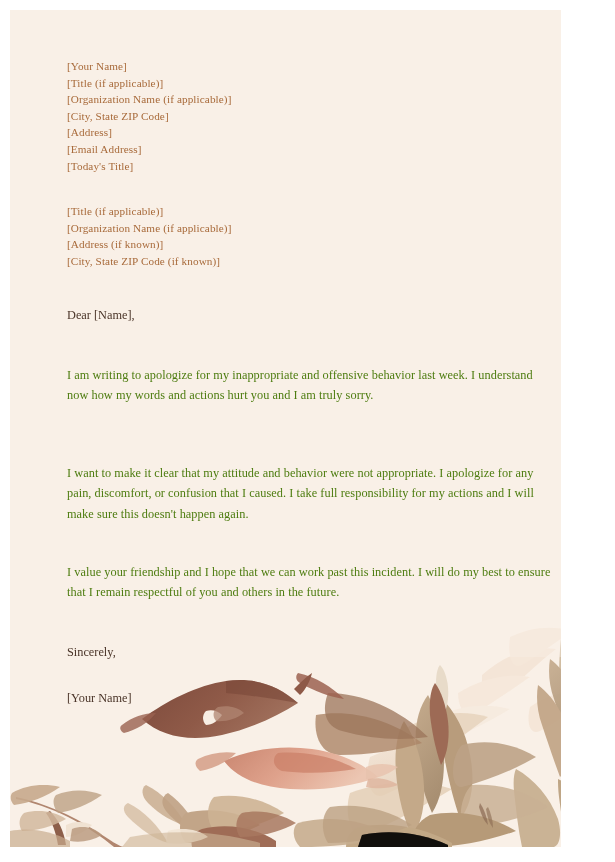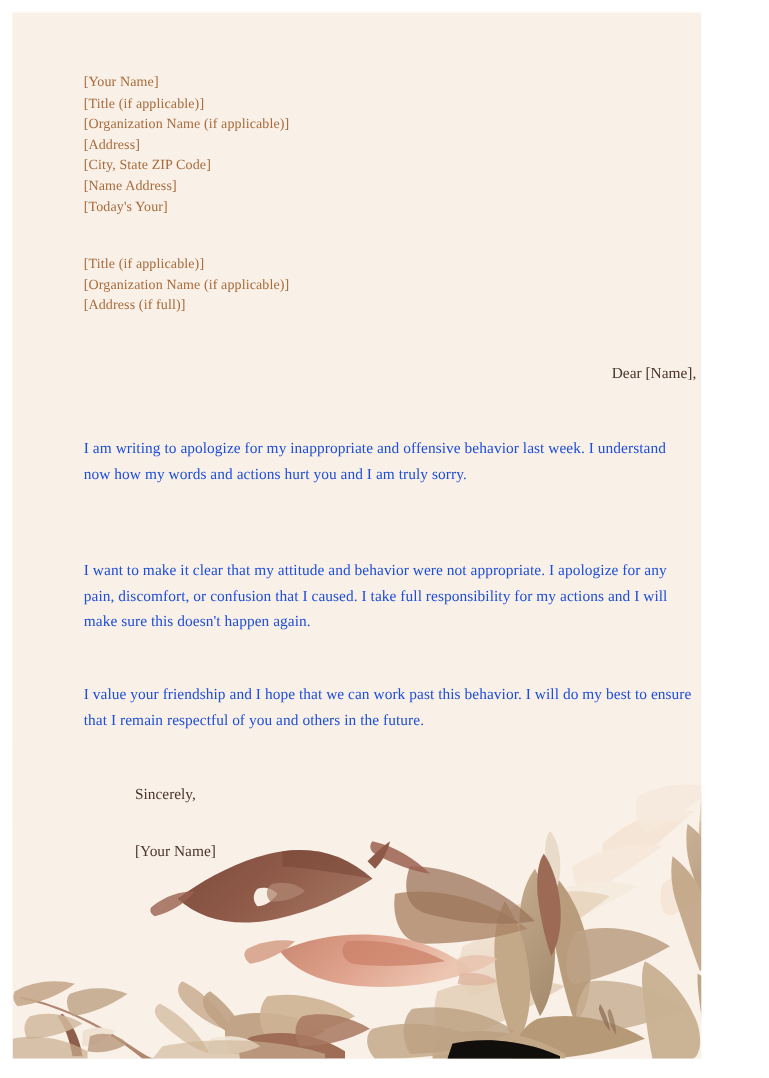--- a/index.html
+++ b/index.html
@@ -57,35 +57,33 @@
     line-height: 16.6px;
     color: #a86a3a;
     letter-spacing: 0.1px;
     white-space: nowrap;
   }
 
   .salutation {
     font-size: 12.3px;
     line-height: 17px;
     color: #4a3428;
-    text-align: right;
   }
 
   .para {
     font-size: 12.3px;
     line-height: 20.6px;
-    color: #1d4ed8;
+    color: #4d7c0f;
     letter-spacing: 0.05px;
   }
 
   .sign-off {
     font-size: 12.3px;
     line-height: 17px;
     color: #4a3428;
-    margin-left: 41px;
   }
 
   .spacer-sm  { height: 12px; }
   .spacer-md  { height: 20px; }
   .spacer-lg  { height: 24px; }
 </style>
 </head>
 <body>
 
 <div class="page">
@@ -236,49 +234,50 @@
       <rect x="0" y="0" width="595" height="60" fill="#f9f0e7" opacity="0.35"></rect>
     </svg>
   </div>
 
   <div class="letter">
 
     <div class="block">
       <div class="addr-line">[Your Name]</div>
       <div class="addr-line">[Title (if applicable)]</div>
       <div class="addr-line">[Organization Name (if applicable)]</div>
+      <div class="addr-line">[City, State ZIP Code]</div>
       <div class="addr-line">[Address]</div>
-      <div class="addr-line">[City, State ZIP Code]</div>
-      <div class="addr-line">[Name Address]</div>
-      <div class="addr-line">[Today's Your]</div>
+      <div class="addr-line">[Email Address]</div>
+      <div class="addr-line">[Today's Title]</div>
     </div>
 
     <div class="spacer-sm"></div>
 
     <div class="block">
       <div class="addr-line">[Title (if applicable)]</div>
       <div class="addr-line">[Organization Name (if applicable)]</div>
-      <div class="addr-line">[Address (if full)]</div>
+      <div class="addr-line">[Address (if known)]</div>
+      <div class="addr-line">[City, State ZIP Code (if known)]</div>
     </div>
 
     <div class="spacer-md"></div>
 
     <div class="salutation block">Dear [Name],</div>
 
     <div class="spacer-lg"></div>
 
     <div class="para block">I am writing to apologize for my inappropriate and offensive behavior last week. I understand now how my words and actions hurt you and I am truly sorry.</div>
     <div class="spacer-md"></div>
 
     <div class="spacer-md"></div>
 
     <div class="para block">I want to make it clear that my attitude and behavior were not appropriate. I apologize for any pain, discomfort, or confusion that I caused. I take full responsibility for my actions and I will make sure this doesn't happen again.</div>
     <div class="spacer-md"></div>
 
-    <div class="para block">I value your friendship and I hope that we can work past this behavior. I will do my best to ensure that I remain respectful of you and others in the future.</div>
+    <div class="para block">I value your friendship and I hope that we can work past this incident. I will do my best to ensure that I remain respectful of you and others in the future.</div>
 
     <div class="spacer-lg"></div>
 
     <div class="sign-off block">Sincerely,</div>
     <div class="spacer-sm"></div>
     <div class="sign-off block">[Your Name]</div>
 
   </div>
 </div>
 

